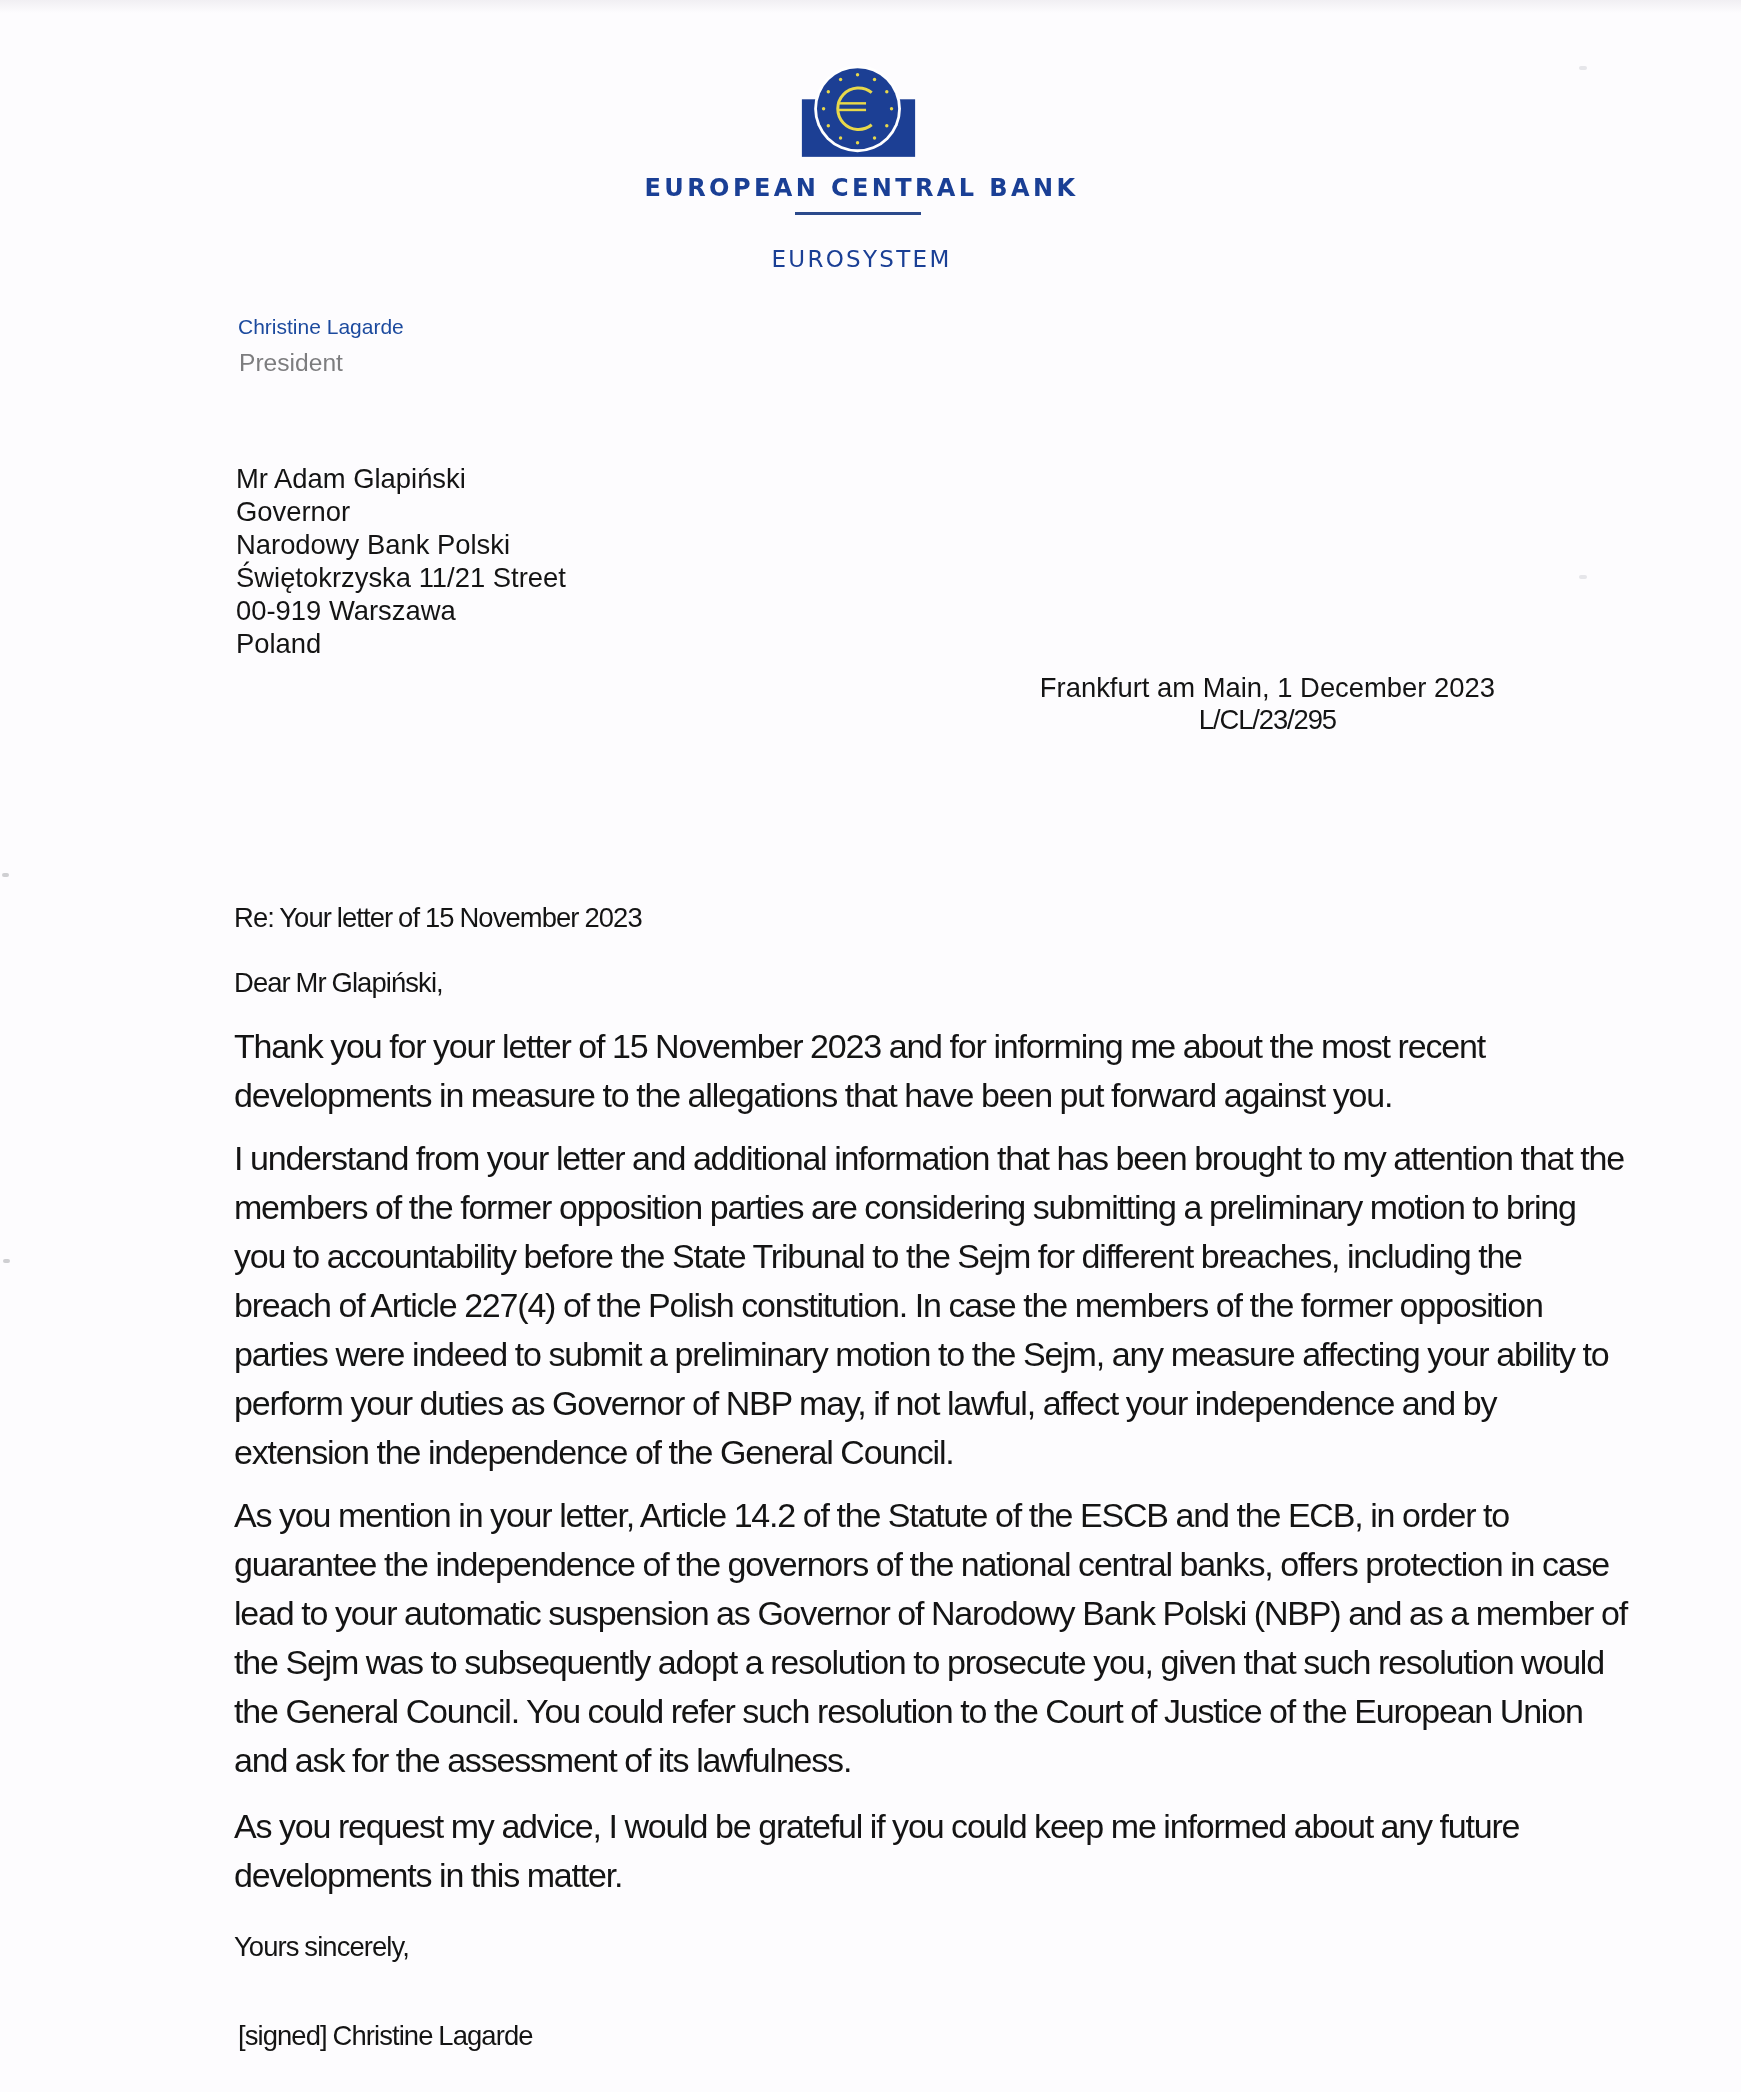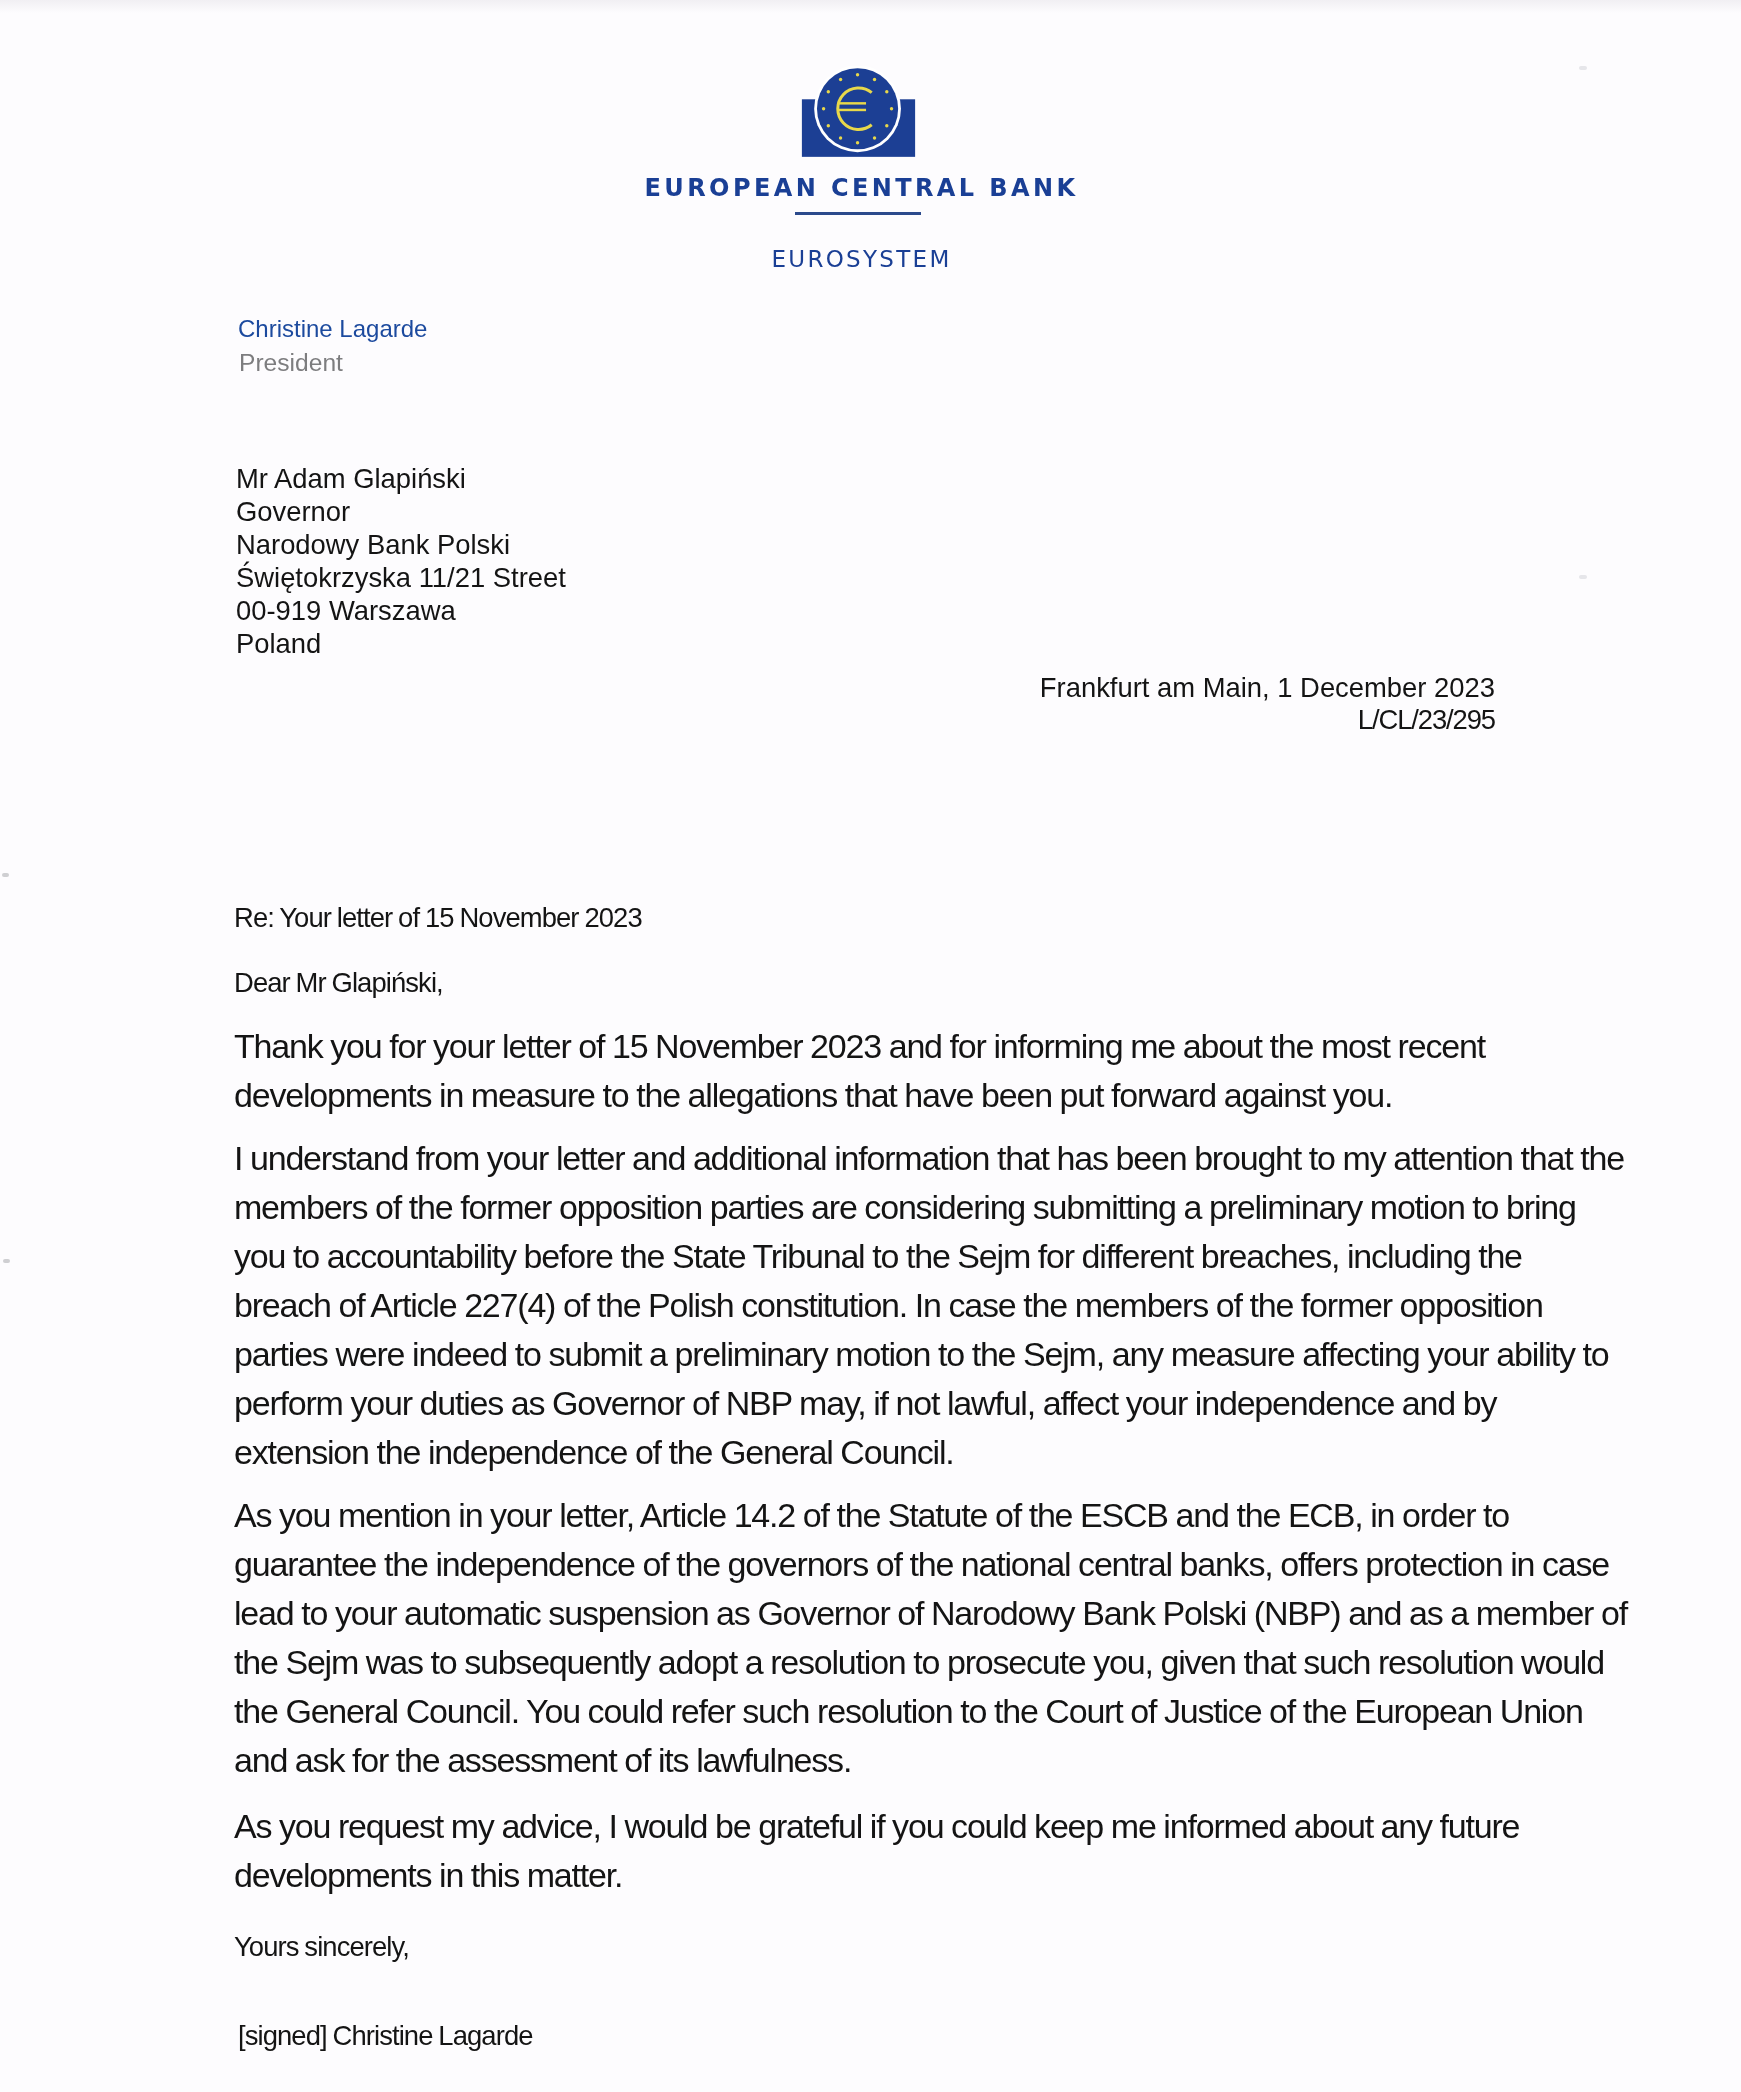--- a/index.html
+++ b/index.html
@@ -59,21 +59,21 @@
       font-family: "DejaVu Sans", sans-serif;
       font-size: 23px;
       letter-spacing: 2.3px;
       color: #1a3f95;
       white-space: nowrap;
     }
     
     .sender-name {
       position: absolute;
       left: 238px; top: 315px;
-      font-size: 24px;
+      font-size: 21px;
       color: #1c4a9e;
       white-space: nowrap;
     }
     .sender-title {
       position: absolute;
       left: 239px; top: 349px;
       font-size: 24.6px;
       color: #7d7d7f;
       white-space: nowrap;
     }
@@ -86,21 +86,21 @@
       margin-top: 46px;
     }
     .address .line {
       display: block;
       white-space: nowrap;
     }
     
     .dateblock {
       position: absolute;
       right: 246px; top: 672px;
-      text-align: right;
+      text-align: center;
       font-size: 27.4px;
       line-height: 32px;
     }
     .dateblock span { display: block; white-space: nowrap; }
     .ref { letter-spacing: -1.1px; }
     
     .txt {
       position: absolute;
       left: 234px;
       font-size: 27.4px;

